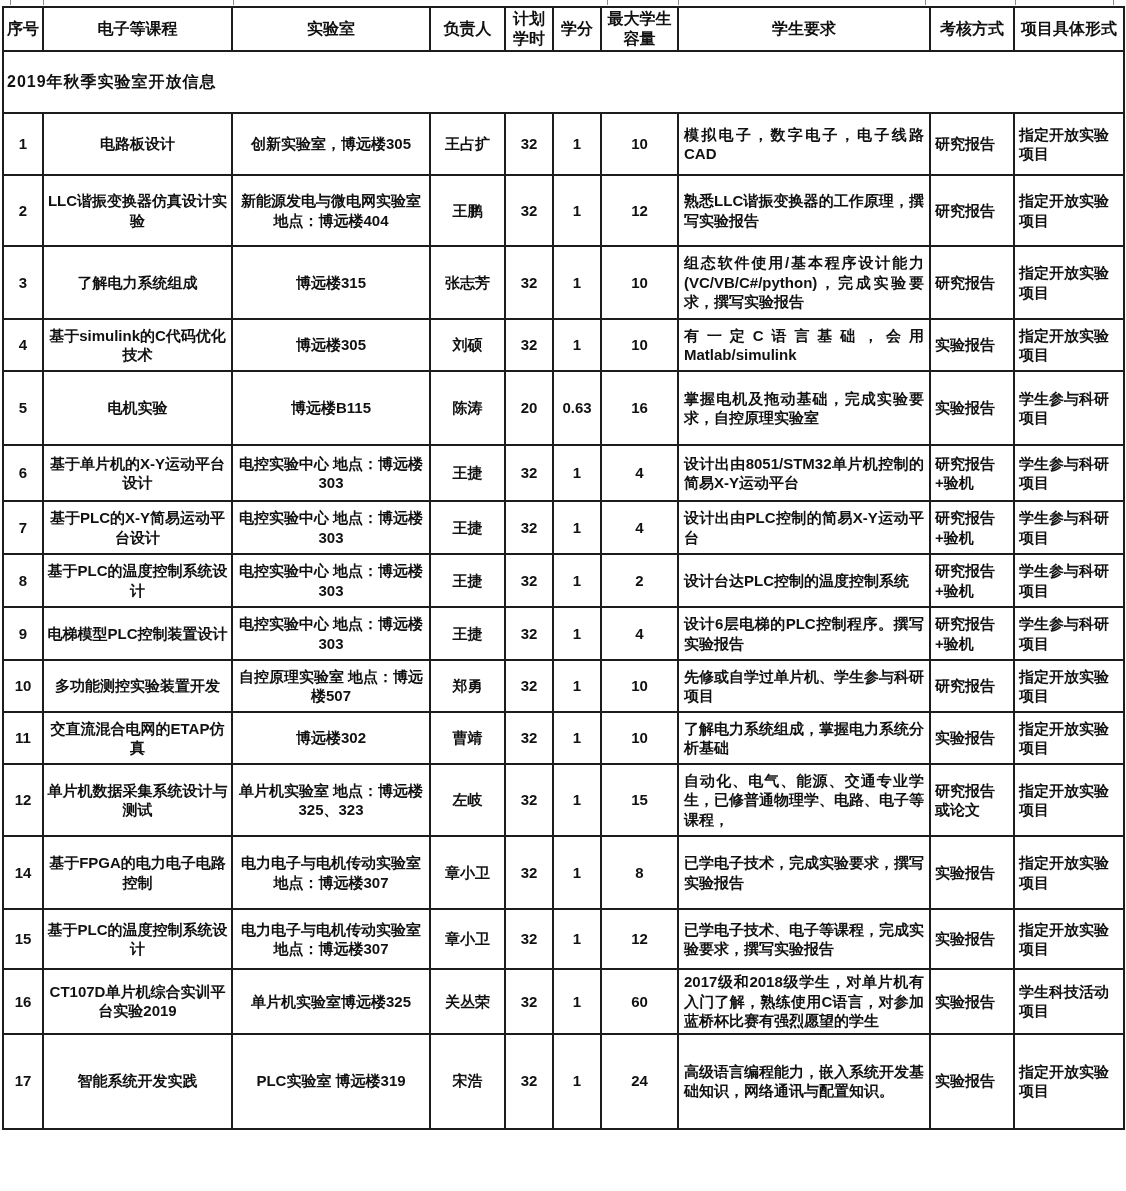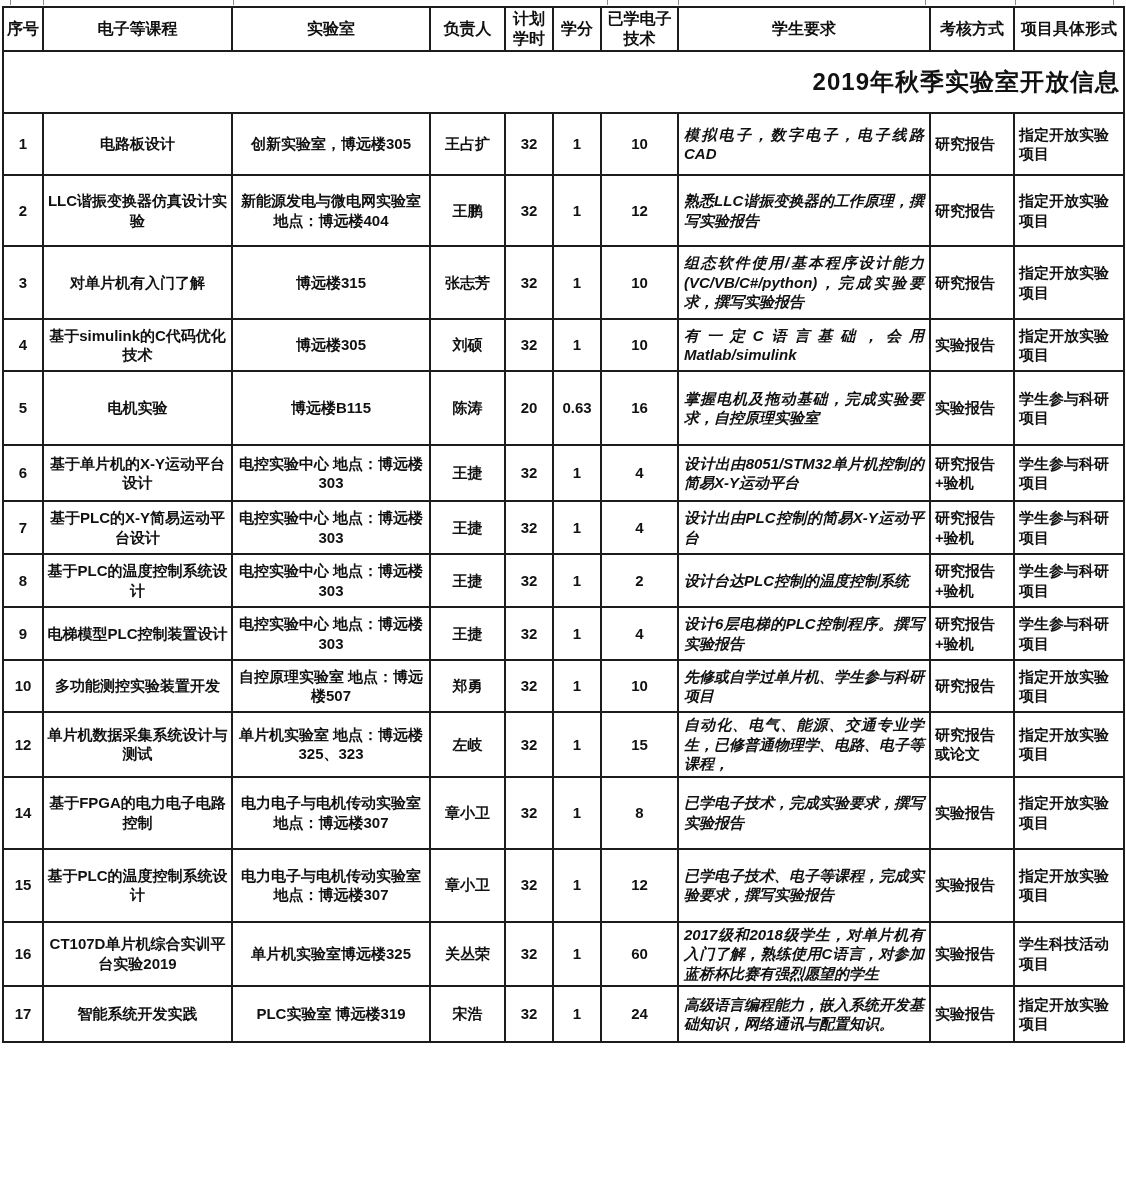--- a/index.html
+++ b/index.html
@@ -3,27 +3,27 @@
 <meta charset="utf-8">
 <style>
   html,body{margin:0;padding:0;background:#ffffff;}
   .page{position:relative;width:1126px;height:1191px;background:#ffffff;overflow:hidden;
         font-family:"Liberation Sans","DejaVu Sans",sans-serif;color:#111;}
   
   .top-strip{position:absolute;left:0;top:0;width:1126px;height:6px;}
   .top-strip i{position:absolute;top:0;width:1px;height:5px;background:#8a8a8a;}
   table{position:absolute;left:2px;top:6px;width:1121px;border-collapse:collapse;table-layout:fixed;}
   td,th{border:2px solid #1c1c1c;overflow:hidden;font-weight:600;}
-  .title-cell{height:36px;text-align:right;vertical-align:middle;
-              font-size:24px;font-weight:700;letter-spacing:1px;}
+  .title-cell{height:36px;text-align:left;vertical-align:middle;
+              font-size:16px;font-weight:700;letter-spacing:1px;}
   thead tr{height:44px;}
   th{font-size:16px;text-align:center;vertical-align:middle;padding:1px 2px;line-height:1.25;font-weight:600;}
   td{font-size:15px;vertical-align:middle;padding:1px 3px;line-height:1.3;}
   td.c{text-align:center;}
-  td.l{text-align:justify;text-align-last:left;padding:2px 5px;font-style:italic;}
+  td.l{text-align:justify;text-align-last:left;padding:2px 5px;}
   td.l2{text-align:left;padding:2px 4px;}
   
   tbody tr:nth-child(1){height:62px}  tbody tr:nth-child(2){height:71px}
   tbody tr:nth-child(3){height:73px}  tbody tr:nth-child(4){height:52px}
   tbody tr:nth-child(5){height:74px}  tbody tr:nth-child(6){height:56px}
   tbody tr:nth-child(7){height:53px}  tbody tr:nth-child(8){height:53px}
   tbody tr:nth-child(9){height:53px}  tbody tr:nth-child(10){height:52px}
   tbody tr:nth-child(11){height:52px} tbody tr:nth-child(12){height:72px}
   tbody tr:nth-child(13){height:73px} tbody tr:nth-child(14){height:60px}
   tbody tr:nth-child(15){height:56px} tbody tr:nth-child(16){height:95px}
@@ -63,21 +63,21 @@
       </tr>
     </tbody>
     <thead id="thead-row">
         <tr>
           <th>序号</th>
           <th>电子等课程</th>
           <th>实验室</th>
           <th>负责人</th>
           <th>计划学时</th>
           <th>学分</th>
-          <th>已学电子技术</th>
+          <th>最大学生容量</th>
           <th>学生要求</th>
           <th>考核方式</th>
           <th>项目具体形式</th>
         </tr>
       </thead>
     <tbody id="tbody-rows">
         <tr>
           <td class="c">1</td>
           <td class="c">电路板设计</td>
           <td class="c">创新实验室，博远楼305</td>
@@ -96,21 +96,21 @@
           <td class="c">王鹏</td>
           <td class="c">32</td>
           <td class="c">1</td>
           <td class="c">12</td>
           <td class="l">熟悉LLC谐振变换器的工作原理，撰写实验报告</td>
           <td class="l2">研究报告</td>
           <td class="l2">指定开放实验项目</td>
         </tr>
         <tr>
           <td class="c">3</td>
-          <td class="c">对单片机有入门了解</td>
+          <td class="c">了解电力系统组成</td>
           <td class="c">博远楼315</td>
           <td class="c">张志芳</td>
           <td class="c">32</td>
           <td class="c">1</td>
           <td class="c">10</td>
           <td class="l">组态软件使用/基本程序设计能力(VC/VB/C#/python)，完成实验要求，撰写实验报告</td>
           <td class="l2">研究报告</td>
           <td class="l2">指定开放实验项目</td>
         </tr>
         <tr>
@@ -191,20 +191,32 @@
           <td class="c">自控原理实验室 地点：博远楼507</td>
           <td class="c">郑勇</td>
           <td class="c">32</td>
           <td class="c">1</td>
           <td class="c">10</td>
           <td class="l">先修或自学过单片机、学生参与科研项目</td>
           <td class="l2">研究报告</td>
           <td class="l2">指定开放实验项目</td>
         </tr>
         <tr>
+          <td class="c">11</td>
+          <td class="c">交直流混合电网的ETAP仿真</td>
+          <td class="c">博远楼302</td>
+          <td class="c">曹靖</td>
+          <td class="c">32</td>
+          <td class="c">1</td>
+          <td class="c">10</td>
+          <td class="l">了解电力系统组成，掌握电力系统分析基础</td>
+          <td class="l2">实验报告</td>
+          <td class="l2">指定开放实验项目</td>
+        </tr>
+        <tr>
           <td class="c">12</td>
           <td class="c">单片机数据采集系统设计与测试</td>
           <td class="c">单片机实验室 地点：博远楼 325、323</td>
           <td class="c">左岐</td>
           <td class="c">32</td>
           <td class="c">1</td>
           <td class="c">15</td>
           <td class="l">自动化、电气、能源、交通专业学生，已修普通物理学、电路、电子等课程，</td>
           <td class="l2">研究报告或论文</td>
           <td class="l2">指定开放实验项目</td>

